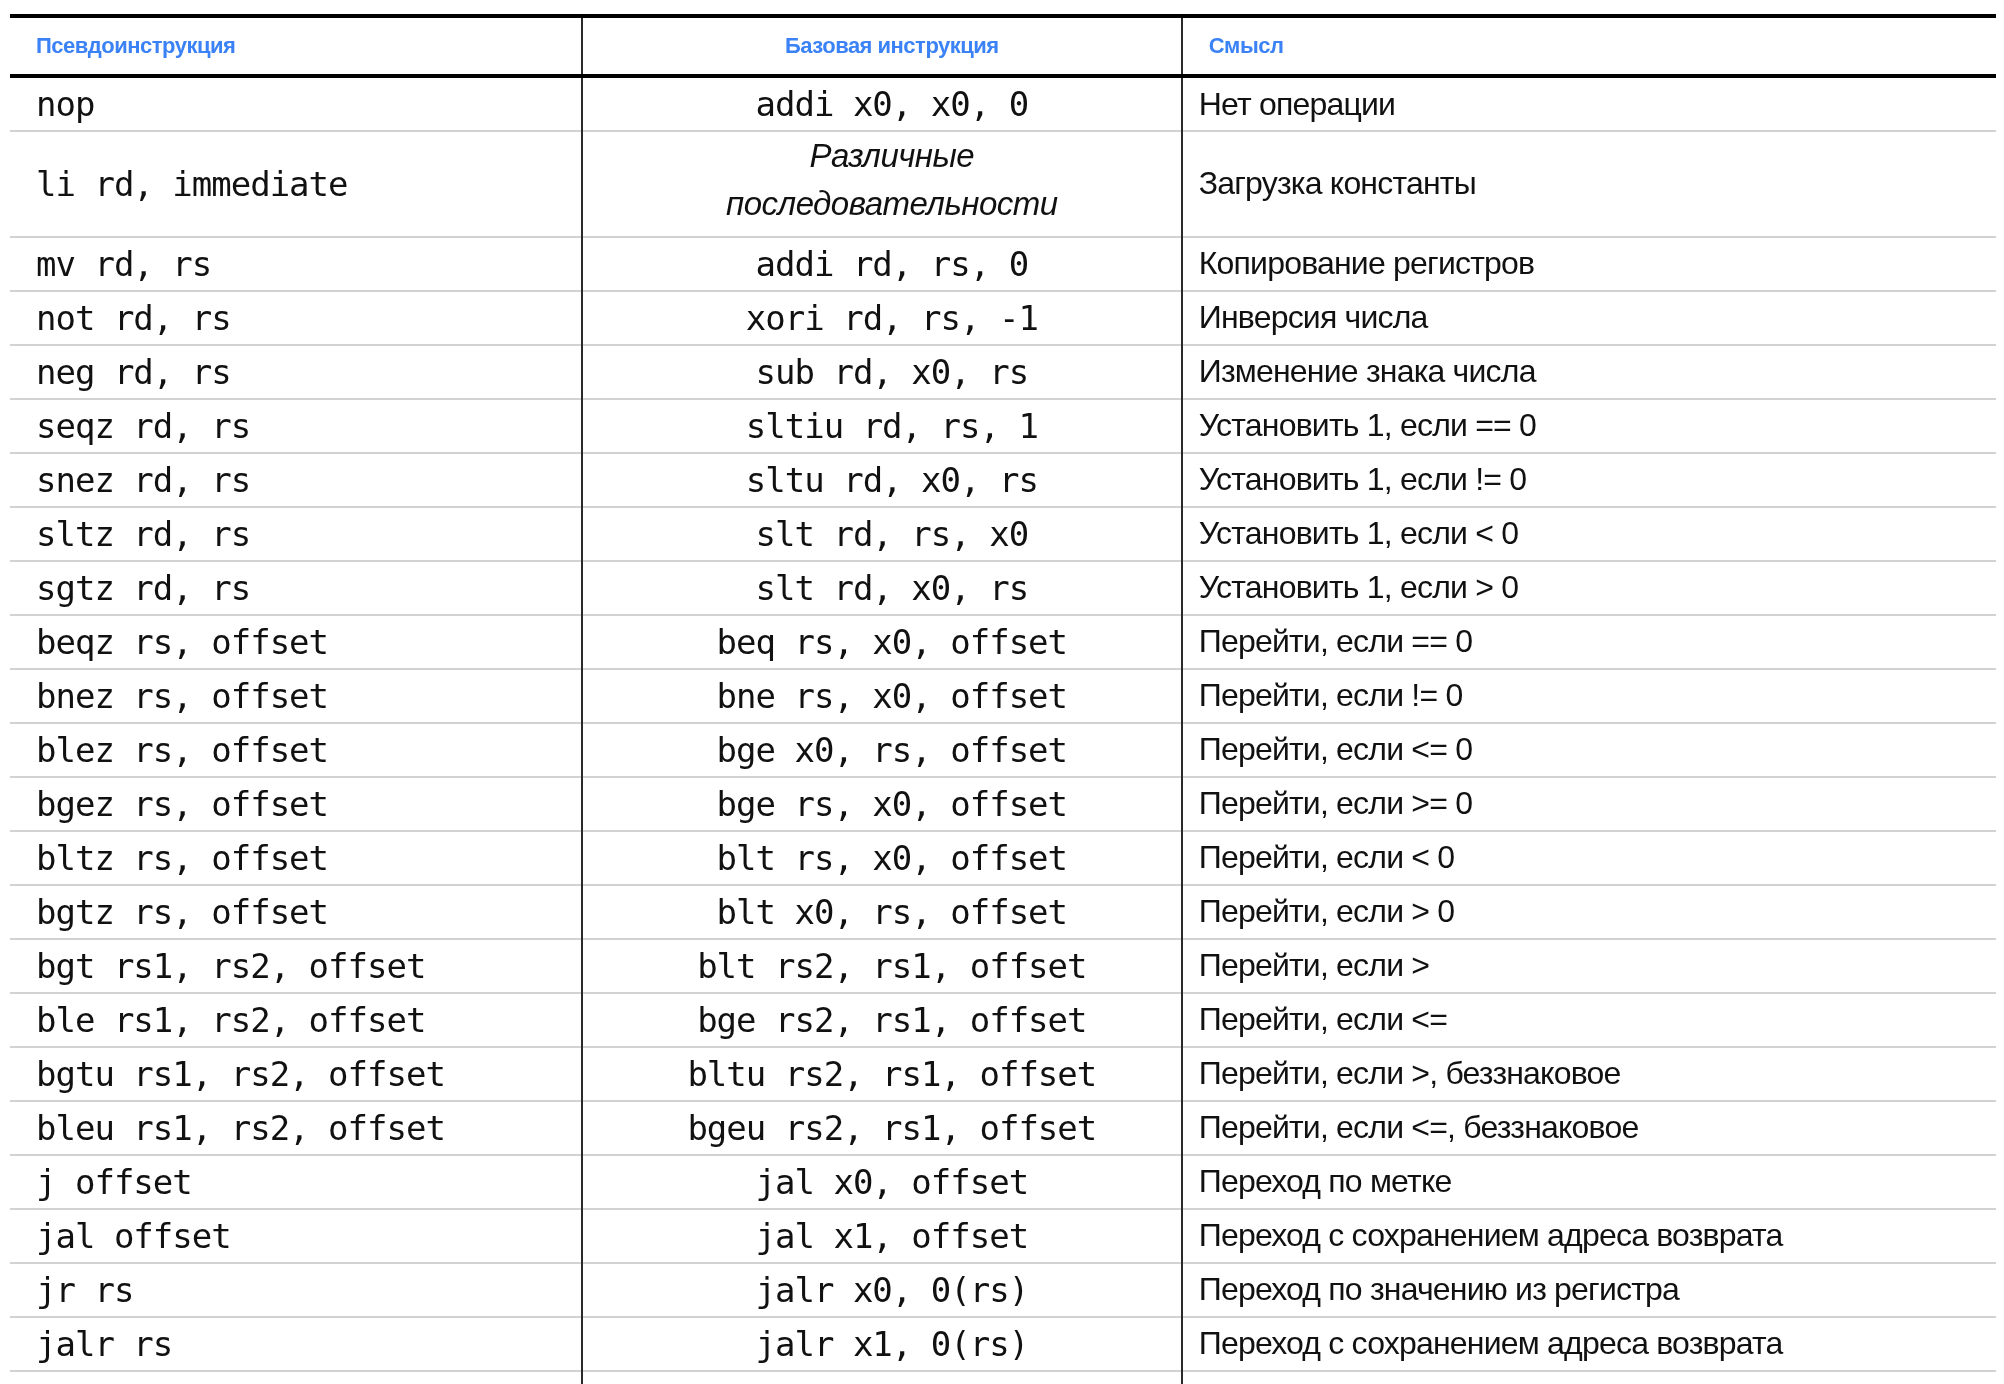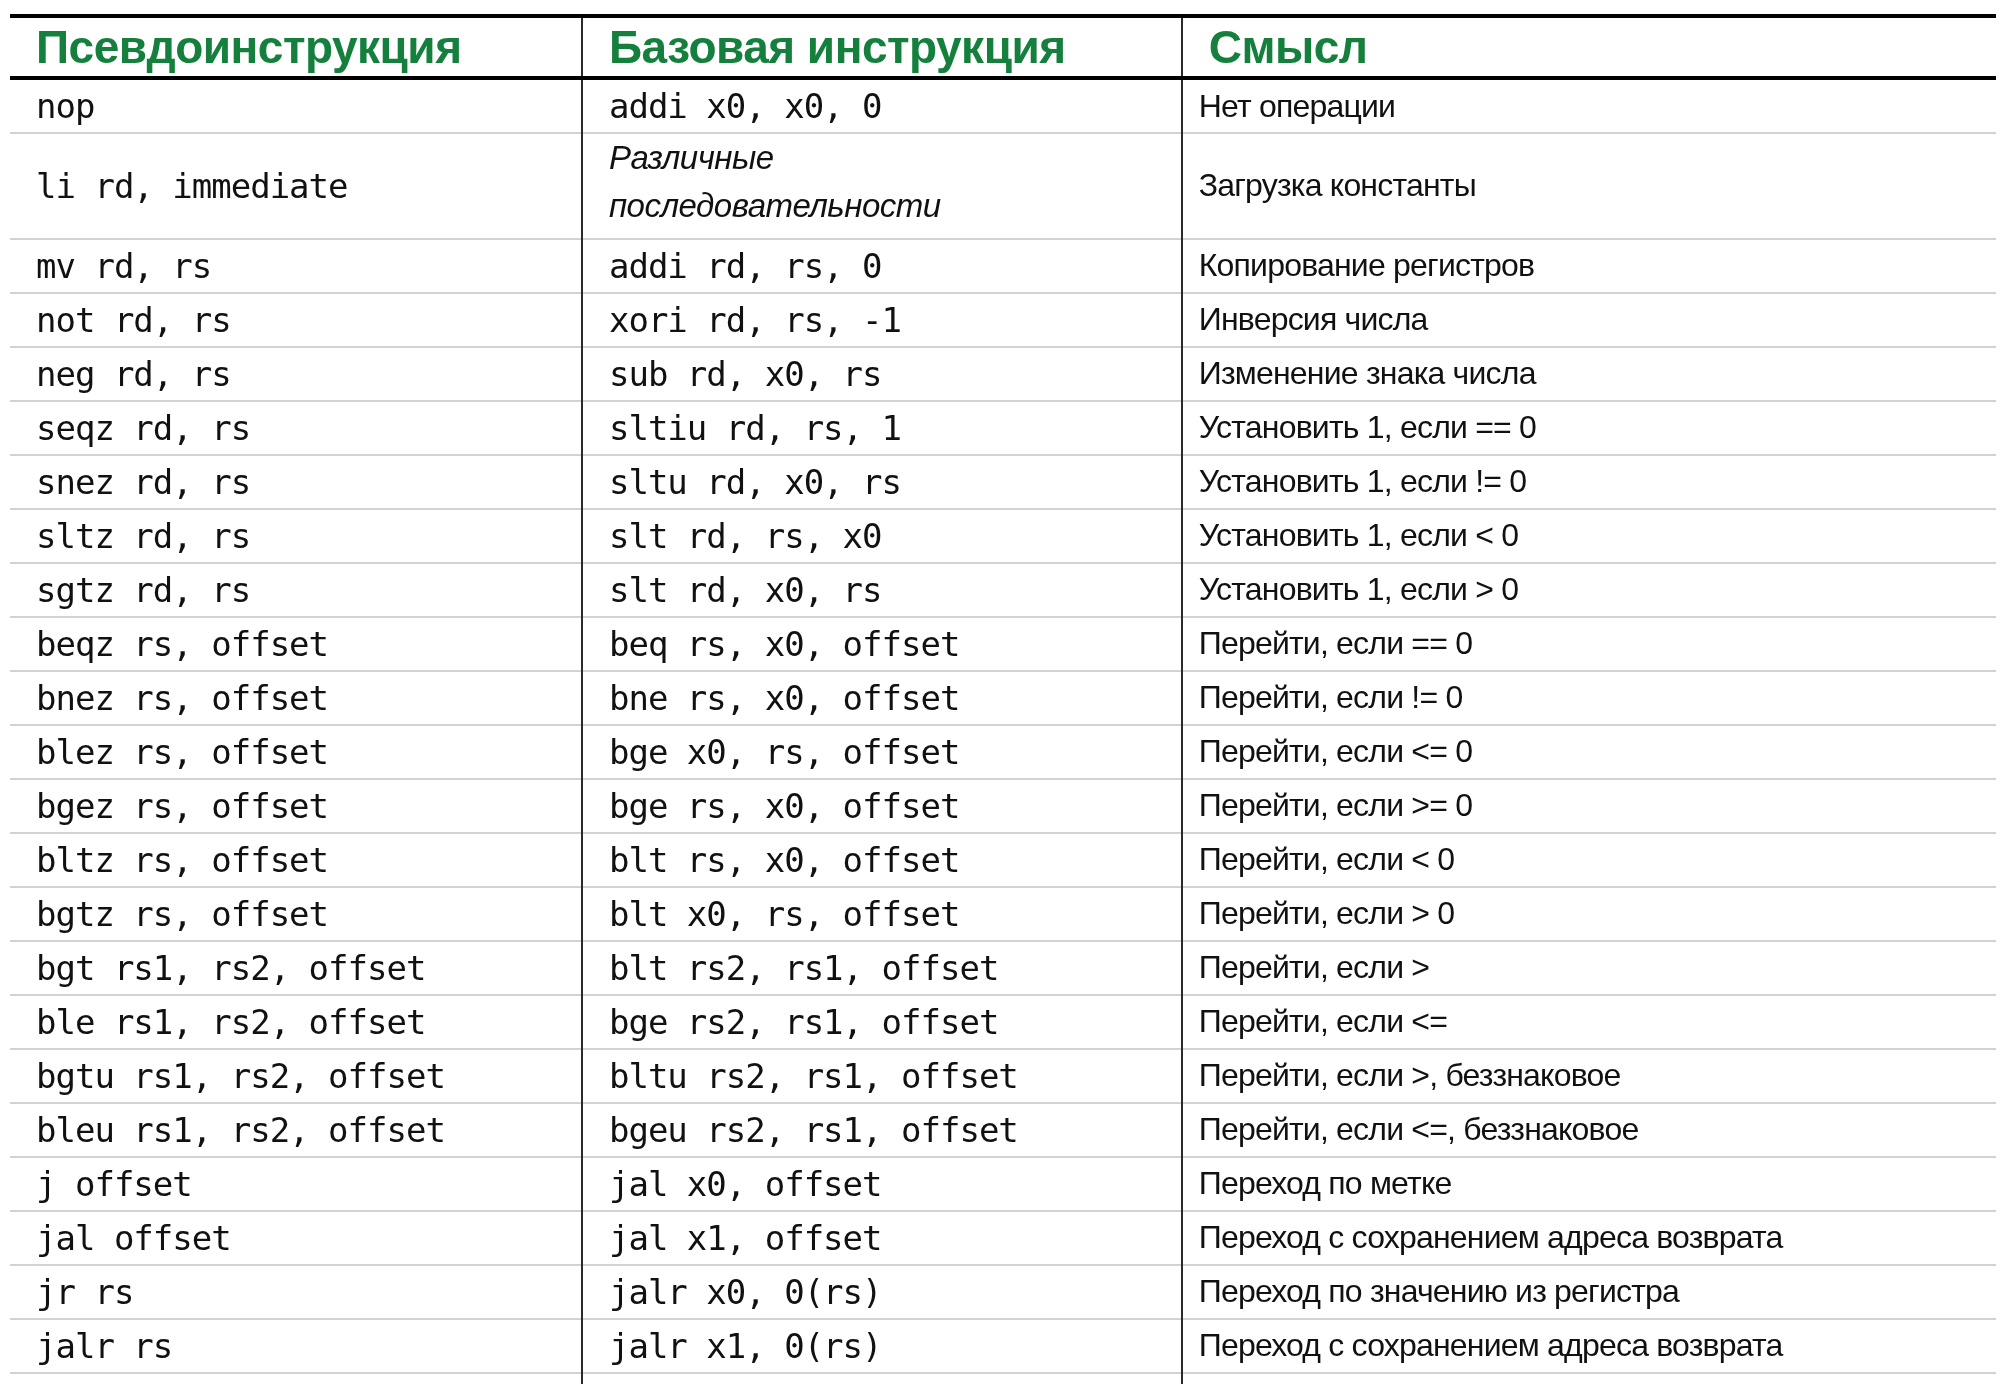--- a/index.html
+++ b/index.html
@@ -21,29 +21,29 @@
     table-layout: fixed;
   }
   thead tr {
     border-top: 4px solid #000000;
     border-bottom: 4px solid #000000;
   }
   th {
     text-align: left;
     font-family: "Liberation Sans", sans-serif;
     font-weight: 700;
-    font-size: 46px;
-    color: #15803d;
+    font-size: 22px;
+    color: #3b82f6;
     height: 52px;
     padding: 2px 6px 2px 26px;
     vertical-align: middle;
     letter-spacing: -0.5px;
   }
   th.col-pseudo, td.pseudo { border-right: 2px solid #2a2a2a; }
-  th.col-base,   td.base   { border-right: 2px solid #2a2a2a; }
+  th.col-base,   td.base   { border-right: 2px solid #2a2a2a; text-align: center; }
   tbody tr { border-bottom: 2px solid #d2d2d2; }
   tbody tr:last-child { border-bottom: none; }
   td {
     height: 50px;
     vertical-align: middle;
     padding: 1px 6px 1px 26px;
     color: #111111;
     overflow: hidden;
   }
   td.pseudo, td.base {

